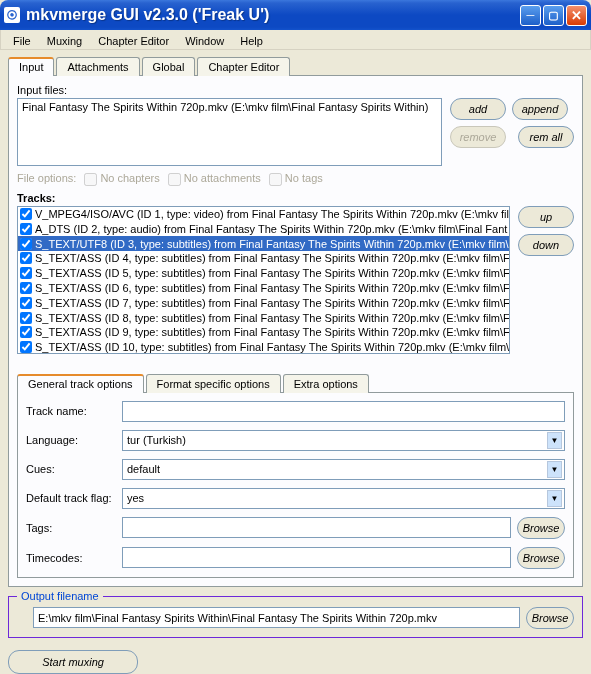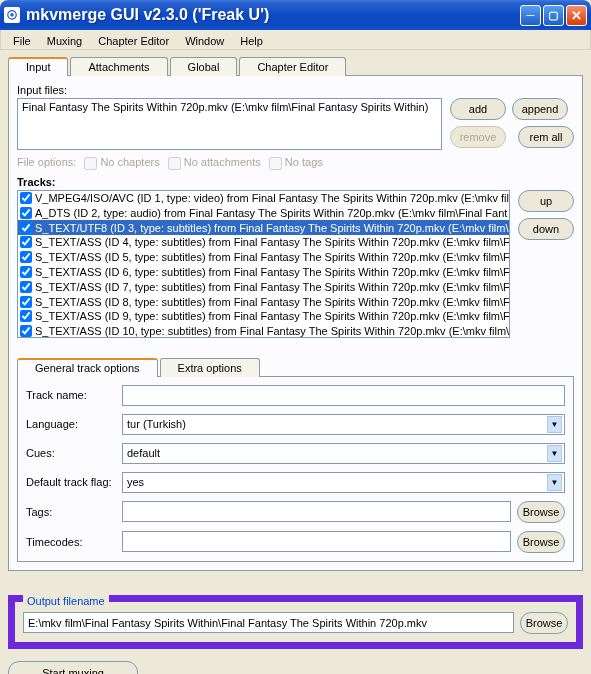--- a/index.html
+++ b/index.html
@@ -11,51 +11,51 @@
 .win-btn { width: 21px; height: 21px; margin-left: 2px; border: 1px solid #fff; border-radius: 3px; display: flex; align-items: center; justify-content: center; cursor: pointer; font-weight: bold; }
 .win-min, .win-max { background: linear-gradient(to bottom, #5a9eee, #1c5fc9); color: white; }
 .win-close { background: linear-gradient(to bottom, #f4906d, #d93b04); color: white; font-size: 13px; }
 
 .menubar { height: 20px; background: #ece9d8; display: flex; align-items: flex-end; border: 1px solid #d6d2c2; border-top: none; padding: 0 4px; }
 .menubar span { padding: 2px 8px; cursor: pointer; }
 
 .content { padding: 6px 8px 8px 8px; }
 
 .tabstrip { display: flex; position: relative; z-index: 2; }
-.tab { padding: 3px 17px; border: 1px solid #919b9c; border-bottom: none; background: #f5f4ea; margin-right: 2px; border-radius: 3px 3px 0 0; cursor: pointer; position: relative; top: 1px; }
+.tab { padding: 3px 10px; border: 1px solid #919b9c; border-bottom: none; background: #f5f4ea; margin-right: 2px; border-radius: 3px 3px 0 0; cursor: pointer; position: relative; top: 1px; }
 .tab.active { background: #fcfcfe; border-top: 2px solid #e68b2c; padding-top: 2px; z-index: 3; }
 .tab-panel { border: 1px solid #919b9c; background: #fcfcfe; padding: 8px; }
 
 .row { display: flex; align-items: flex-start; margin-bottom: 6px; gap: 8px; }
 .label { margin-bottom: 2px; }
 
-.filebox { flex: 1; height: 52px; border: 1px solid #7f9db9; background: white; padding: 2px 4px; overflow: hidden; }
+.filebox { flex: 1; height: 68px; border: 1px solid #7f9db9; background: white; padding: 2px 4px; overflow: hidden; }
 .btn-col { display: flex; flex-direction: column; gap: 6px; }
-.btn { width: 56px; height: 22px; border: 1px solid #7f9db9; background: #ece9d8; border-radius: 11px; cursor: pointer; display: flex; align-items: center; justify-content: center; }
+.btn { width: 56px; height: 22px; border: 1px solid #7f9db9; background: #ece9d8; border-radius: 11px; cursor: pointer; display: flex; align-items: center; justify-content: center; font-style: italic; }
 .btn.wide { width: 130px; height: 24px; }
 .btn.browse { width: 48px; }
 .btn.disabled { color: #aca899; border-color: #c9c7ba; cursor: default; }
 
 .fileopts { display: flex; align-items: flex-start; gap: 8px; color: #aca899; }
 .fileopts input[type=checkbox] { vertical-align: middle; }
 
 .tracksbox { height: 148px; border: 1px solid #7f9db9; background: white; overflow: hidden; display: flex; }
 .tracksbox .list { flex: 1; }
 .track-row { display: flex; align-items: center; height: 14.8px; padding: 0 2px; white-space: nowrap; overflow: hidden; }
 .track-row.selected { background: #316ac5; color: white; }
 .track-row input[type=checkbox] { width: 12px; height: 12px; margin-right: 3px; flex-shrink: 0; }
 
 .opts-tabs { margin-top: 19px; }
 .form-row { display: flex; align-items: center; margin-bottom: 8px; }
 .form-row .flabel { width: 96px; }
 .form-row .finput { flex: 1; height: 21px; border: 1px solid #7f9db9; background: white; padding: 0 4px; }
 .form-row .fselect { flex: 1; height: 21px; border: 1px solid #7f9db9; background: white; padding: 0 4px; display: flex; align-items: center; justify-content: space-between; cursor: pointer; }
 .fselect .dd { width: 15px; height: 17px; background: #cde3fb; border: 1px solid #b6c7dd; display: flex; align-items: center; justify-content: center; font-size: 8px; margin-right: -2px; }
 
-.fieldset { border: 7px solid #6d28d9; padding: 10px 8px 8px 8px; margin-top: 24px; position: relative; }
+.fieldset { border: 1px solid #6d28d9; padding: 10px 8px 8px 24px; margin-top: 9px; position: relative; }
 .fieldset .legend { position: absolute; top: -7px; left: 8px; background: #ece9d8; padding: 0 4px; color: #0046d5; }
 
 .bottom-btns { display: flex; justify-content: center; gap: 20px; margin-top: 12px; flex-direction: column; }
 </style>
 </head>
 <body>
 
 <div class="titlebar">
   <div class="app-icon">⦿</div>
   <div class="title">mkvmerge GUI v2.3.0 ('Freak U')</div>
@@ -154,20 +154,21 @@
       </div>
       <div class="btn-col">
         <div class="btn">up</div>
         <div class="btn">down</div>
       </div>
     </div>
 
     <div class="opts-tabs">
       <div class="tabstrip">
         <div class="tab active">General track options</div>
+        <div class="tab">Format specific options</div>
         <div class="tab">Extra options</div>
       </div>
       <div class="tab-panel">
         <div class="form-row">
           <div class="flabel">Track name:</div>
           <input class="finput" value="" style="">
         </div>
         <div class="form-row">
           <div class="flabel">Language:</div>
           <div class="fselect">

